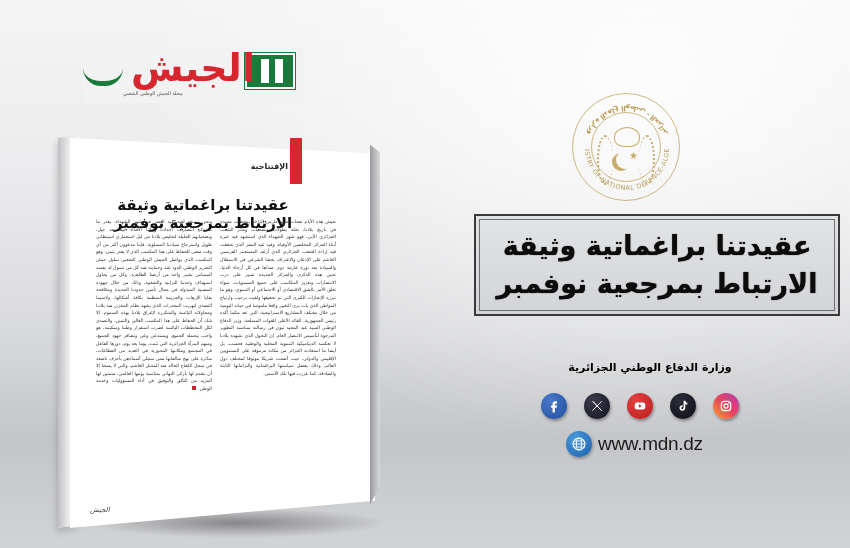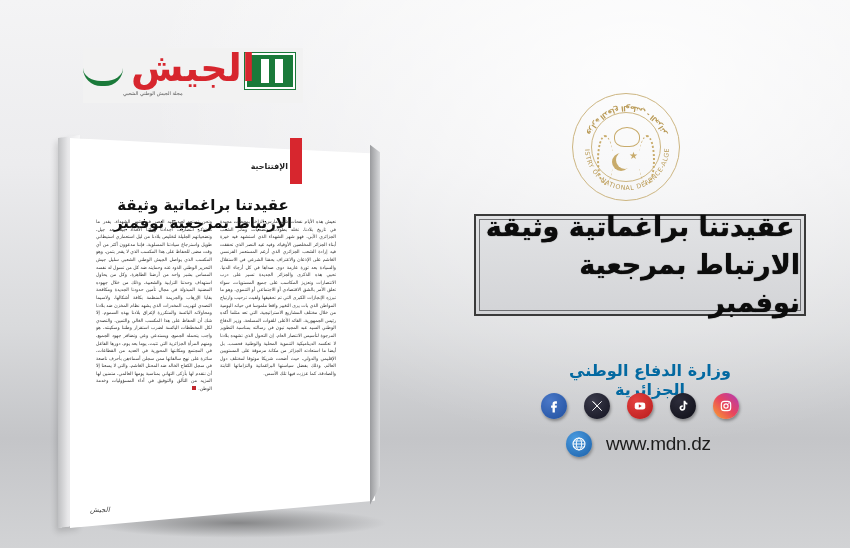--- a/index.html
+++ b/index.html
@@ -122,59 +122,59 @@
       position: absolute; left: 22px; top: 14px; width: 26px; height: 20px;
       border-radius: 50% 50% 40% 40%; border: 1px solid #c8ab6b;
     }
     .seal-text-en {
       position: absolute; left: 0; top: 0; width: 108px; height: 108px;
     }
     .seal-text-en svg { width: 108px; height: 108px; }
 
     
     .headline-frame {
-      position: absolute; left: 474px; top: 214px; width: 332px; height: 102px;
+      position: absolute; left: 474px; top: 214px; width: 366px; height: 102px;
       border: 2px solid #3a3a3a;
       background: linear-gradient(180deg, #e2e3e5 0%, #d3d4d7 100%);
       padding: 3px;
     }
     .headline-inner {
       width: 100%; height: 100%;
       border: 1px solid #6e6f72;
       display: flex; flex-direction: column; align-items: center; justify-content: center;
     }
     .headline-line {
       direction: rtl; font-family: "DejaVu Sans", sans-serif; font-weight: bold;
       font-size: 27px; line-height: 38px; color: #0c0c0c; letter-spacing: 0.5px;
       text-shadow: 0 0 1px #000;
     }
 
     
     .ministry-name {
       position: absolute; left: 560px; top: 361px; width: 180px; text-align: center;
-      direction: rtl; font-size: 16px; font-weight: bold; color: #0369a1;
+      direction: rtl; font-size: 11px; font-weight: bold; color: #000000;
     }
     .social-row {
       position: absolute; left: 541px; top: 393px; width: 200px; height: 28px;
     }
     .social-btn {
       position: absolute; top: 0; width: 26px; height: 26px; border-radius: 50%;
       display: flex; align-items: center; justify-content: center;
       box-shadow: 1px 2px 3px rgba(0,0,0,0.35);
       color: #fff;
     }
     .social-btn svg { width: 14px; height: 14px; }
     .sb-fb { left: 0;   background: radial-gradient(circle at 35% 30%, #4a78c8, #1f4f9e); }
     .sb-x  { left: 43px; background: radial-gradient(circle at 35% 30%, #3a3a4a, #131320); }
     .sb-yt { left: 86px; background: radial-gradient(circle at 35% 30%, #e5403f, #b71c1c); }
     .sb-tt { left: 129px; background: radial-gradient(circle at 35% 30%, #2c2c3a, #0e0e16); }
     .sb-ig { left: 172px; background: linear-gradient(45deg, #f9a42e 0%, #e8455d 50%, #b03ab8 100%); }
 
     .website-row {
-      position: absolute; left: 566px; top: 430px; height: 28px; display: flex; align-items: center; gap: 8px;
+      position: absolute; left: 566px; top: 430px; height: 28px; display: flex; align-items: center;
     }
     .globe-btn {
       width: 26px; height: 26px; border-radius: 50%;
       background: radial-gradient(circle at 35% 30%, #4a9be0, #1a5fa8);
       display: flex; align-items: center; justify-content: center;
       box-shadow: 1px 2px 3px rgba(0,0,0,0.3);
     }
     .globe-btn svg { width: 16px; height: 16px; }
     .website-url {
       margin-left: 6px; font-family: "Liberation Sans", sans-serif; font-size: 19px; color: #1c1c1c;

